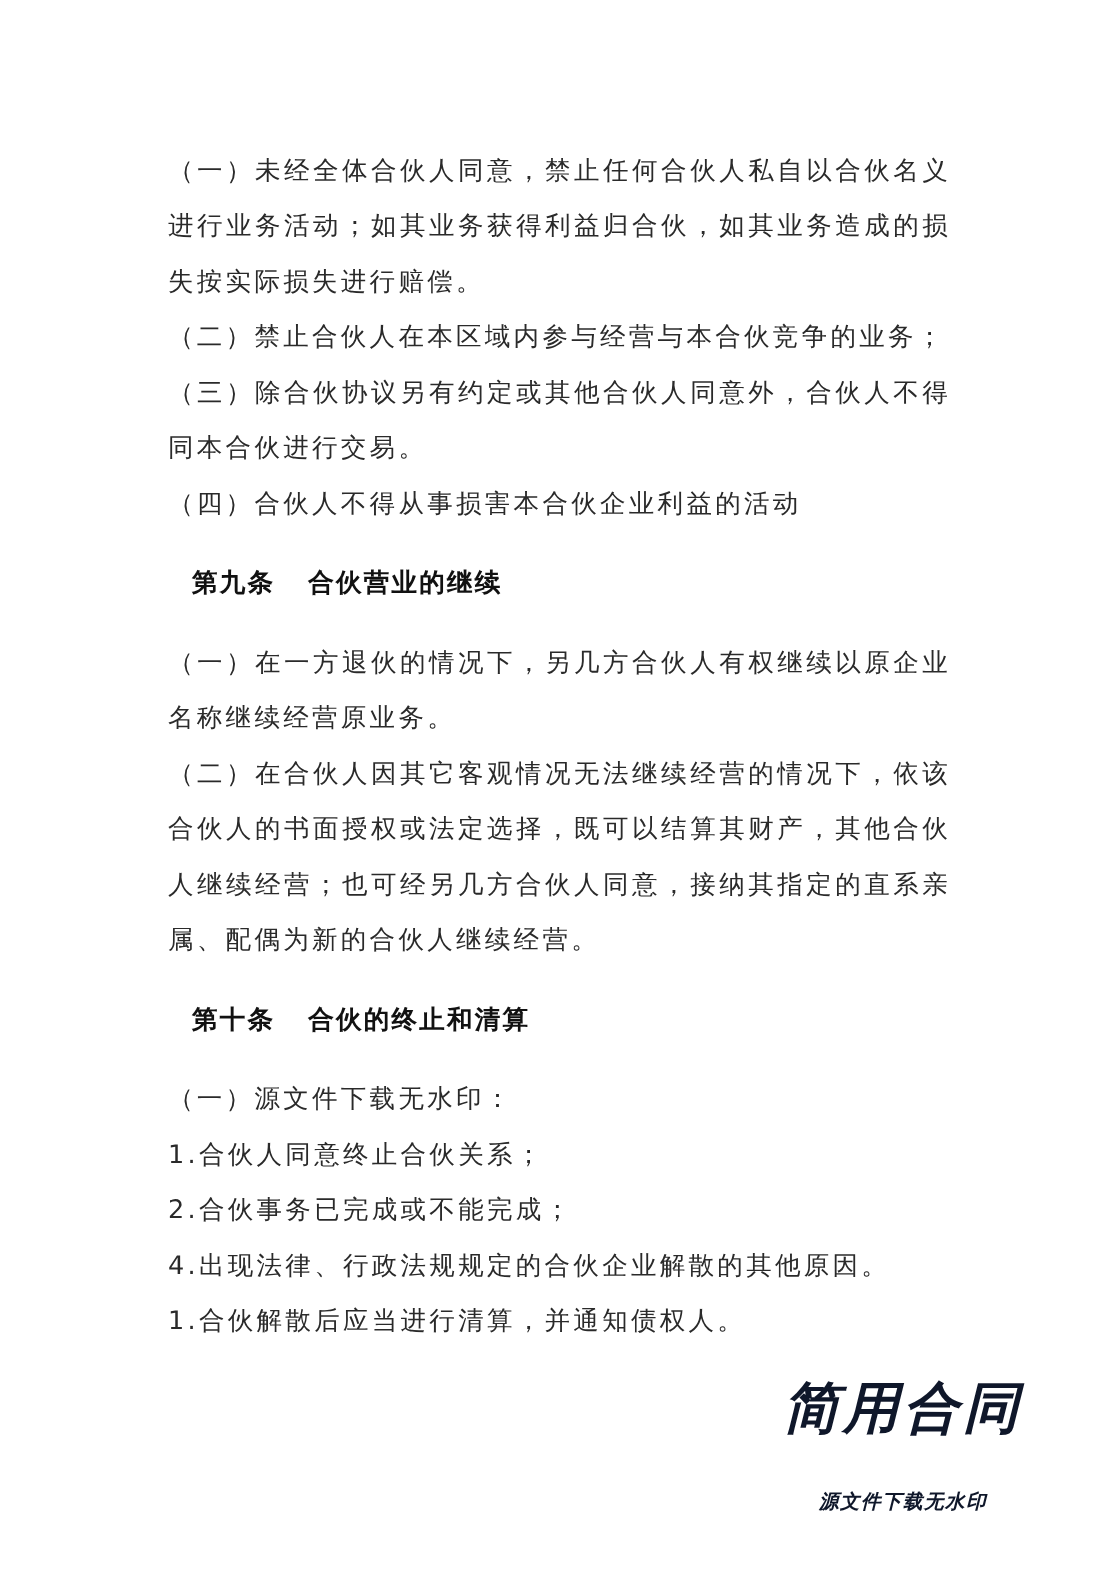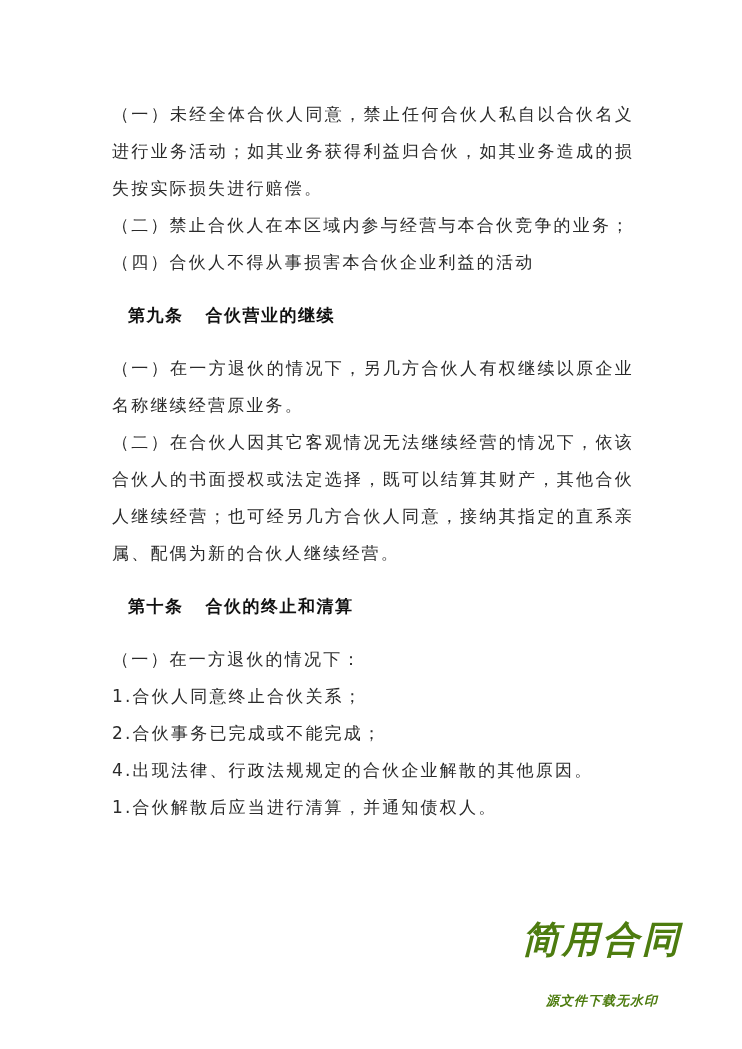--- a/index.html
+++ b/index.html
@@ -8,42 +8,43 @@
     position: absolute; left: 112px; top: 96px; width: 522px;
     font-family: "DejaVu Sans", sans-serif;
     color: #2a2a2a; font-size: 17px; line-height: 37px;
     letter-spacing: 2.2px;
   }
   .para { margin: 0; text-align: justify; text-align-last: left; }
   .heading { margin: 16px; font-weight: bold; color: #111; letter-spacing: 1.5px; }
   .heading .gap { display: inline-block; width: 22px; }
   .watermark {
     position: absolute; left: 512px; top: 918px; width: 180px;
-    font-family: Liberation Serif, serif; color: #4d7c0f;
+    font-family: Liberation Serif, serif; color: #0f172a;
     text-align: center; font-style: italic;
   }
   .wm-main { font-size: 37px; font-weight: bold; letter-spacing: 3px; line-height: 44px; }
   .wm-sub { font-size: 13px; font-weight: bold; letter-spacing: 1px; line-height: 30px; margin-top: 24px; }
 </style>
 </head>
 <body>
 
 <div class="page">
   <p class="para">（一）未经全体合伙人同意，禁止任何合伙人私自以合伙名义进行业务活动；如其业务获得利益归合伙，如其业务造成的损失按实际损失进行赔偿。</p>
   <p class="para">（二）禁止合伙人在本区域内参与经营与本合伙竞争的业务；</p>
+  <p class="para">（三）除合伙协议另有约定或其他合伙人同意外，合伙人不得同本合伙进行交易。</p>
   <p class="para">（四）合伙人不得从事损害本合伙企业利益的活动</p>
   <p class="heading">
     <span>第九条</span><span class="gap"></span><span>合伙营业的继续</span>
   </p>
   <p class="para">（一）在一方退伙的情况下，另几方合伙人有权继续以原企业名称继续经营原业务。</p>
   <p class="para">（二）在合伙人因其它客观情况无法继续经营的情况下，依该合伙人的书面授权或法定选择，既可以结算其财产，其他合伙人继续经营；也可经另几方合伙人同意，接纳其指定的直系亲属、配偶为新的合伙人继续经营。</p>
   <p class="heading">
     <span>第十条</span><span class="gap"></span><span>合伙的终止和清算</span>
   </p>
-  <p class="para">（一）在一方退伙的情况下：</p>
+  <p class="para">（一）源文件下载无水印：</p>
   <p class="para">1.合伙人同意终止合伙关系；</p>
   <p class="para">2.合伙事务已完成或不能完成；</p>
   <p class="para">4.出现法律、行政法规规定的合伙企业解散的其他原因。</p>
   <p class="para">1.合伙解散后应当进行清算，并通知债权人。</p>
 </div>
 
 <div class="watermark">
   <div class="wm-main">简用合同</div>
   <div class="wm-sub">源文件下载无水印</div>
 </div>

